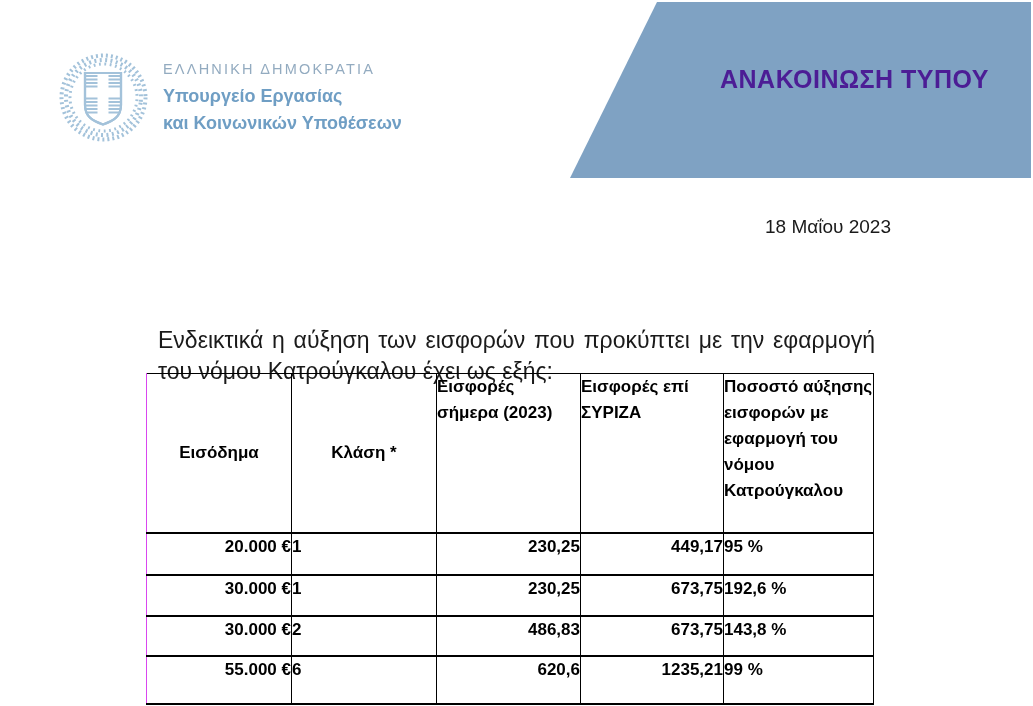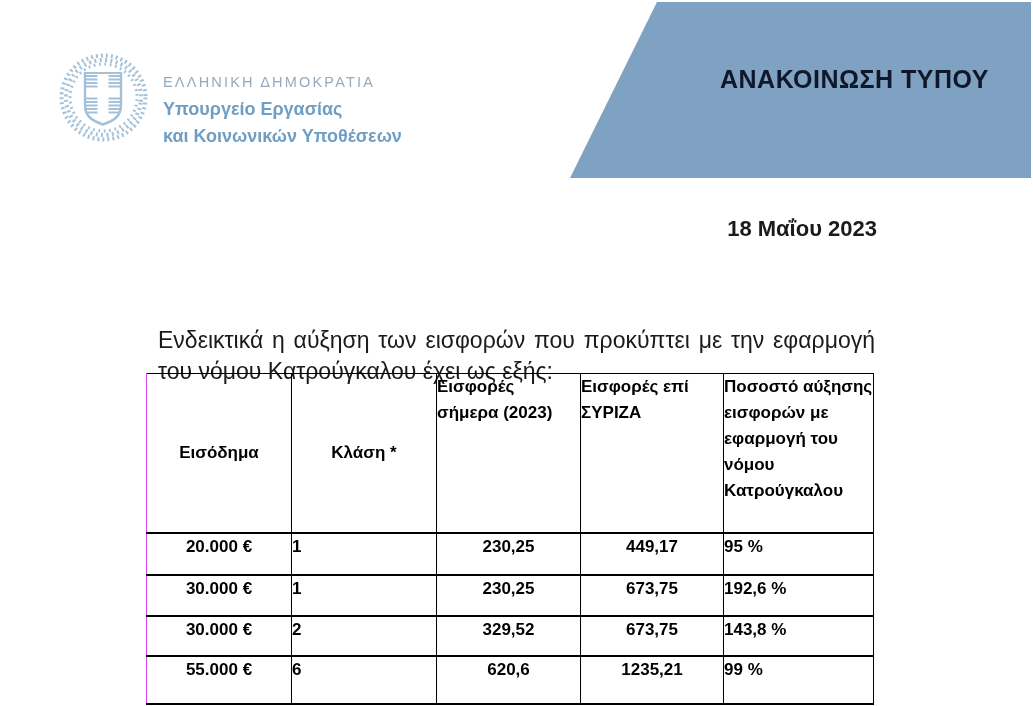--- a/index.html
+++ b/index.html
@@ -14,45 +14,45 @@
     position:relative;
     width:1033px;height:706px;
     background:#ffffff;
     margin:0 auto;
     overflow:hidden;
     font-family:"Liberation Sans", sans-serif;
     color:var(--ink);
   }
   
   .emblem{position:absolute;left:56px;top:50px;width:95px;height:95px;}
-  .org-block{position:absolute;left:163px;top:74px;}
+  .org-block{position:absolute;left:163px;top:61px;}
   .org-line1{
     font-size:14.5px;letter-spacing:2.2px;color:var(--org-light-color);
     margin:0 0 6px 0;white-space:nowrap;
   }
   .org-line2,.org-line3{
     font-size:18px;font-weight:bold;color:var(--org-strong-color);
     line-height:27px;margin:0;white-space:nowrap;
   }
   
   .banner{
     position:absolute;left:570px;top:2px;width:461px;height:176px;
     background:var(--banner-color);
     -webkit-clip-path:polygon(87px 0,100% 0,100% 100%,0 100%);
     clip-path:polygon(87px 0,100% 0,100% 100%,0 100%);
   }
   .banner-title{
     position:absolute;right:42px;top:63px;
-    font-size:25px;font-weight:bold;color:#0f172a;
+    font-size:25px;font-weight:bold;color:#4c1d95;
     letter-spacing:0.5px;white-space:nowrap;
   }
   
   .date-line{
-    position:absolute;left:4px;top:216px;width:873px;
-    text-align:right;font-size:22px;font-weight:bold;
+    position:absolute;left:18px;top:216px;width:873px;
+    text-align:right;font-size:19px;
   }
   
   .intro{
     position:absolute;left:158px;top:302px;width:717px;
     font-size:23px;line-height:31px;text-align:justify;
   }
   
   table.contrib{
     position:absolute;left:146px;top:373px;
     width:727px;border-collapse:collapse;table-layout:fixed;
@@ -63,21 +63,21 @@
   table.contrib th,table.contrib td{
     border-left:1px solid #d946ef;border-right:1px solid #000;
     font-weight:bold;padding:0;overflow:hidden;
   }
   col.c0{width:145px}col.c1{width:145px}col.c2{width:144px}col.c3{width:143px}col.c4{width:150px}
   tr.head-row{height:159px;}
   th.mid{vertical-align:middle;text-align:center;}
   th.topleft{vertical-align:top;text-align:left;padding:3px 10px 0 8px;}
   tr.r0{height:42px}tr.r1{height:41px}tr.r2{height:40px}tr.r3{height:48px}
   td{vertical-align:top;padding-top:4px;}
-  td.ctr{text-align:center;}
+  td.ctr{text-align:right;}
   td.indent{text-align:left;padding-left:38px;}
   td.lft{text-align:left;padding-left:7px;margin-top:16px;}
 </style>
 </head>
 <body>
 
 <div class="page">
 
   <svg class="emblem" viewBox="0 0 95 95" xmlns="http://www.w3.org/2000/svg" aria-hidden="true">
     <g fill="none" stroke="#a3c2da">
@@ -154,21 +154,21 @@
       <tr class="r1">
         <td class="ctr">30.000 €</td>
         <td class="indent">1</td>
         <td class="ctr">230,25</td>
         <td class="ctr">673,75</td>
         <td class="lft">192,6 %</td>
       </tr>
       <tr class="r2">
         <td class="ctr">30.000 €</td>
         <td class="indent">2</td>
-        <td class="ctr">329,52</td>
+        <td class="ctr">486,83</td>
         <td class="ctr">673,75</td>
         <td class="lft">143,8 %</td>
       </tr>
       <tr class="r3">
         <td class="ctr">55.000 €</td>
         <td class="indent">6</td>
         <td class="ctr">620,6</td>
         <td class="ctr">1235,21</td>
         <td class="lft">99 %</td>
       </tr>

